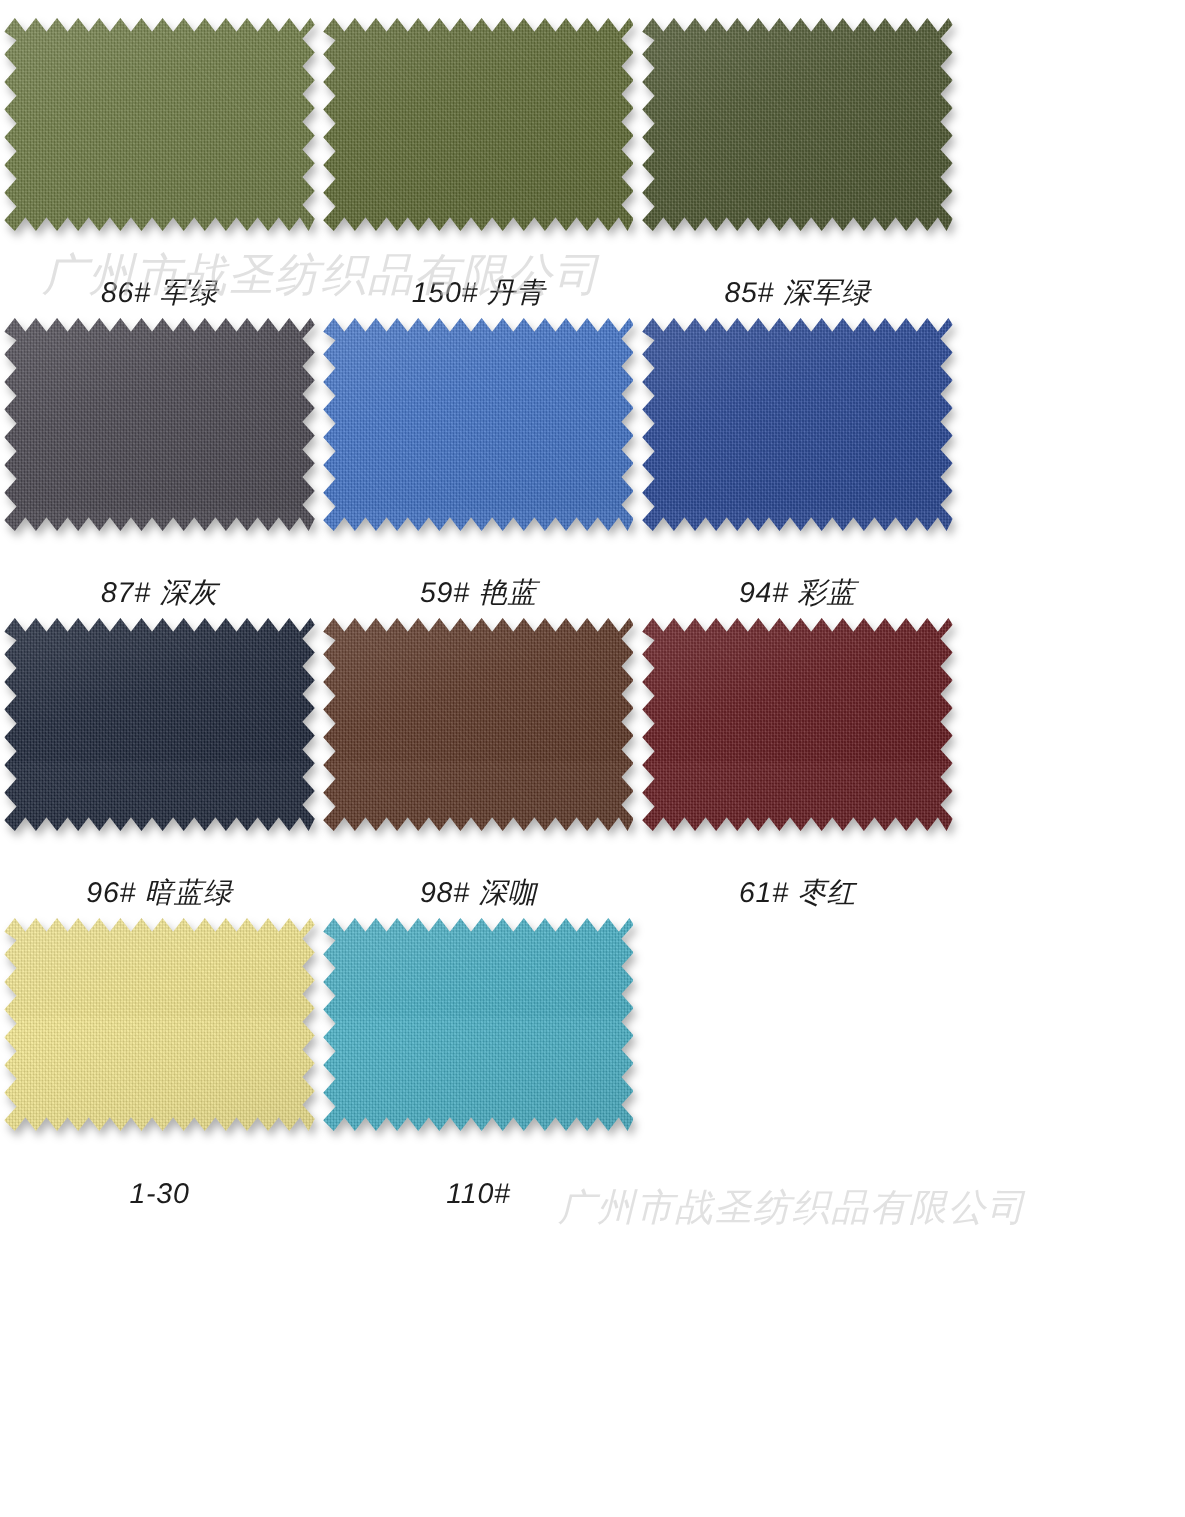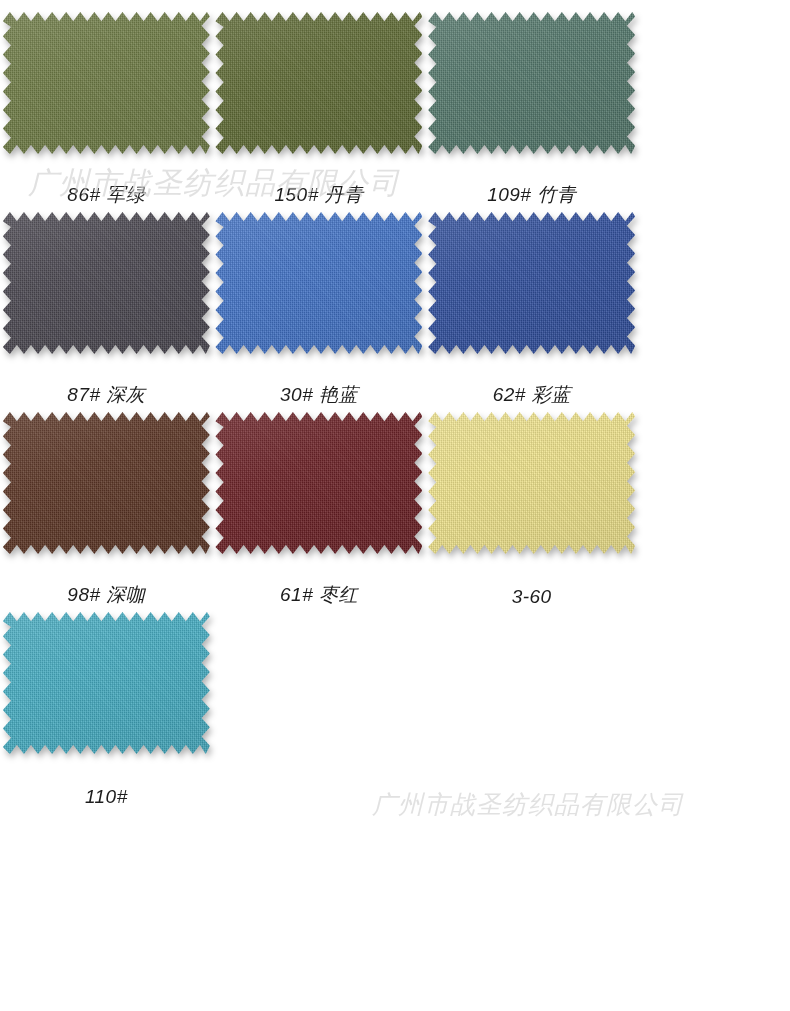--- a/index.html
+++ b/index.html
@@ -177,57 +177,65 @@
     <div class="swatch-cell">
       <div class="chip-wrap">
         <div class="chip" style="background-color: rgb(95, 107, 52);">
             <div class="chip-sheen"></div>
           </div>
       </div>
       <div class="chip-label">150# 丹青</div>
     </div>
 
 
-
-    <div class="swatch-cell">
-      <div class="chip-wrap">
-        <div class="chip" style="background-color: rgb(83, 120, 107);">
-            <div class="chip-sheen"></div>
-          </div>
-      </div>
-      <div class="chip-label">109# 竹青</div>
-    </div>
+    <div class="swatch-cell">
+      <div class="chip-wrap">
+        <div class="chip" style="background-color: rgb(85, 95, 56);">
+            <div class="chip-sheen"></div>
+          </div>
+      </div>
+      <div class="chip-label">85# 深军绿</div>
+    </div>
+
 
     <div class="swatch-cell">
       <div class="chip-wrap">
         <div class="chip" style="background-color: rgb(74, 71, 80);">
             <div class="chip-sheen"></div>
           </div>
       </div>
       <div class="chip-label">87# 深灰</div>
     </div>
 
     <div class="swatch-cell">
       <div class="chip-wrap">
         <div class="chip" style="background-color: rgb(65, 115, 200);">
             <div class="chip-sheen"></div>
           </div>
       </div>
-      <div class="chip-label">30# 艳蓝</div>
+      <div class="chip-label">59# 艳蓝</div>
     </div>
 
     <div class="swatch-cell">
       <div class="chip-wrap">
         <div class="chip" style="background-color: rgb(47, 78, 158);">
             <div class="chip-sheen"></div>
           </div>
       </div>
-      <div class="chip-label">62# 彩蓝</div>
-    </div>
-
+      <div class="chip-label">94# 彩蓝</div>
+    </div>
+
+    <div class="swatch-cell">
+      <div class="chip-wrap">
+        <div class="chip" style="background-color: rgb(27, 36, 56);">
+            <div class="chip-sheen"></div>
+          </div>
+      </div>
+      <div class="chip-label">96# 暗蓝绿</div>
+    </div>
 
     <div class="swatch-cell">
       <div class="chip-wrap">
         <div class="chip" style="background-color: rgb(92, 53, 36);">
             <div class="chip-sheen"></div>
           </div>
       </div>
       <div class="chip-label">98# 深咖</div>
     </div>
 
@@ -240,21 +248,21 @@
       </div>
       <div class="chip-label">61# 枣红</div>
     </div>
 
     <div class="swatch-cell">
       <div class="chip-wrap">
         <div class="chip" style="background-color: rgb(242, 229, 140);">
             <div class="chip-sheen"></div>
           </div>
       </div>
-      <div class="chip-label">3-60</div>
+      <div class="chip-label">1-30</div>
     </div>
 
 
     <div class="swatch-cell">
       <div class="chip-wrap">
         <div class="chip" style="background-color: rgb(69, 174, 196);">
             <div class="chip-sheen"></div>
           </div>
       </div>
       <div class="chip-label">110#</div>

